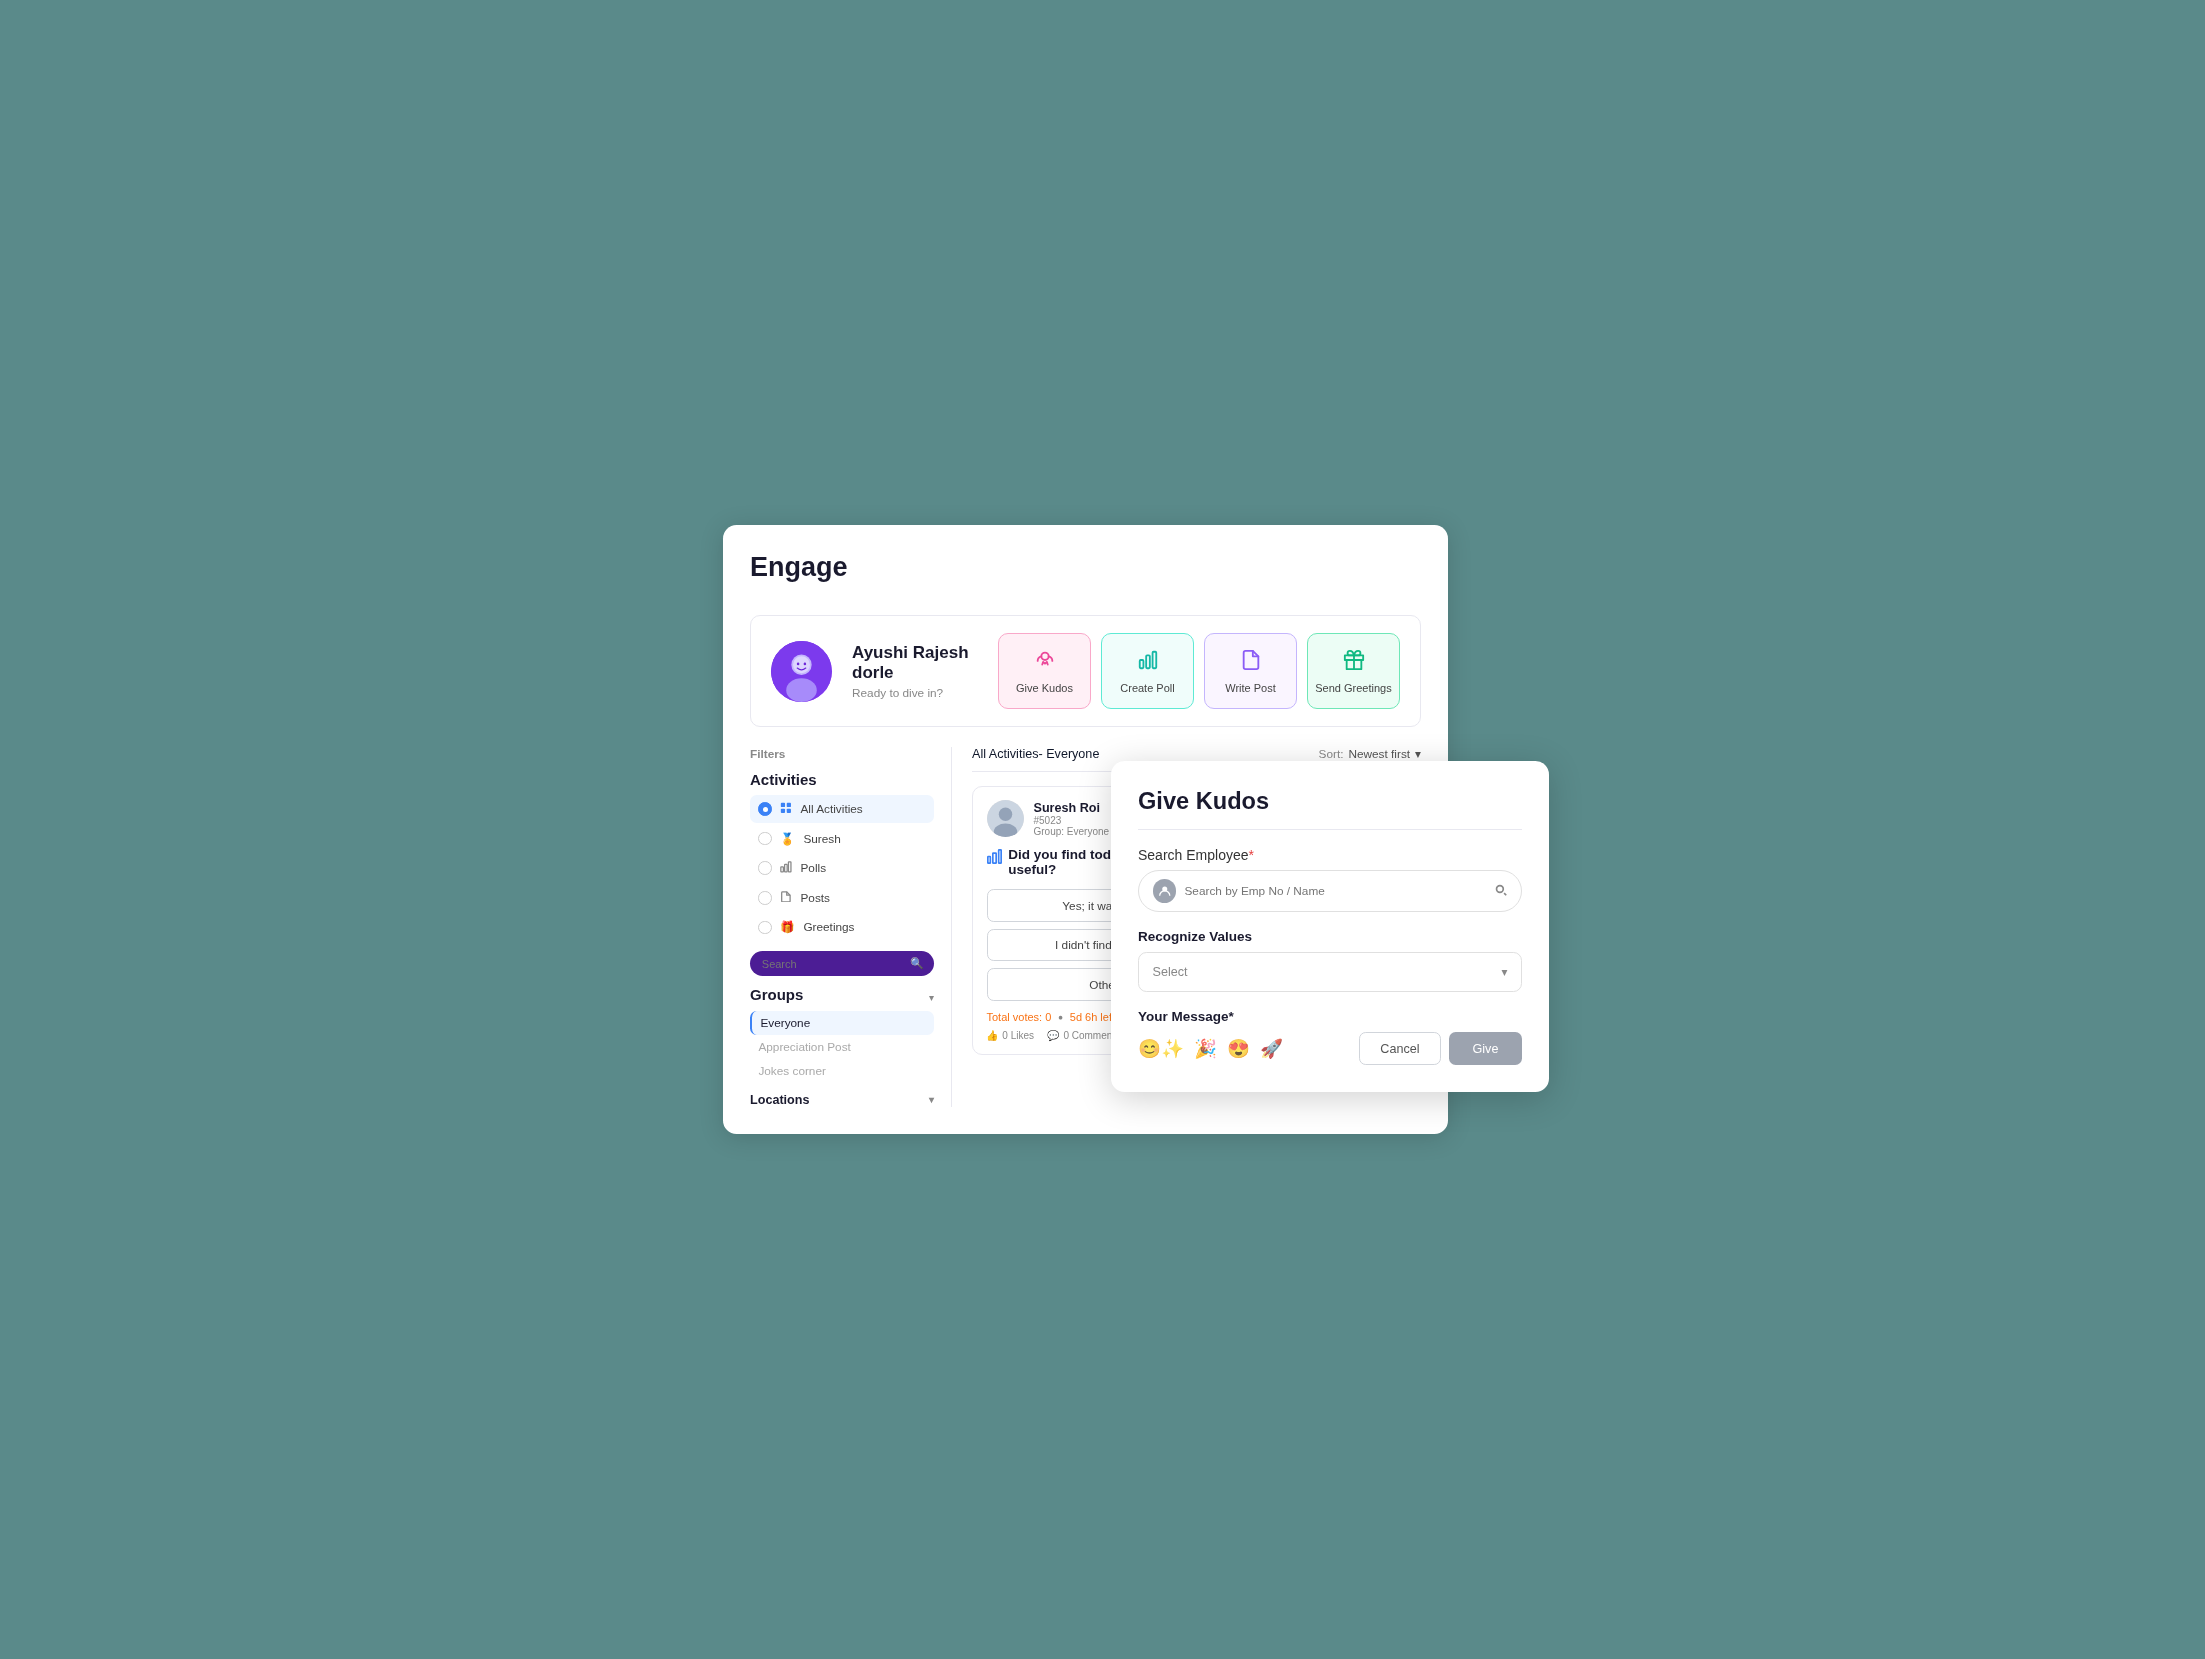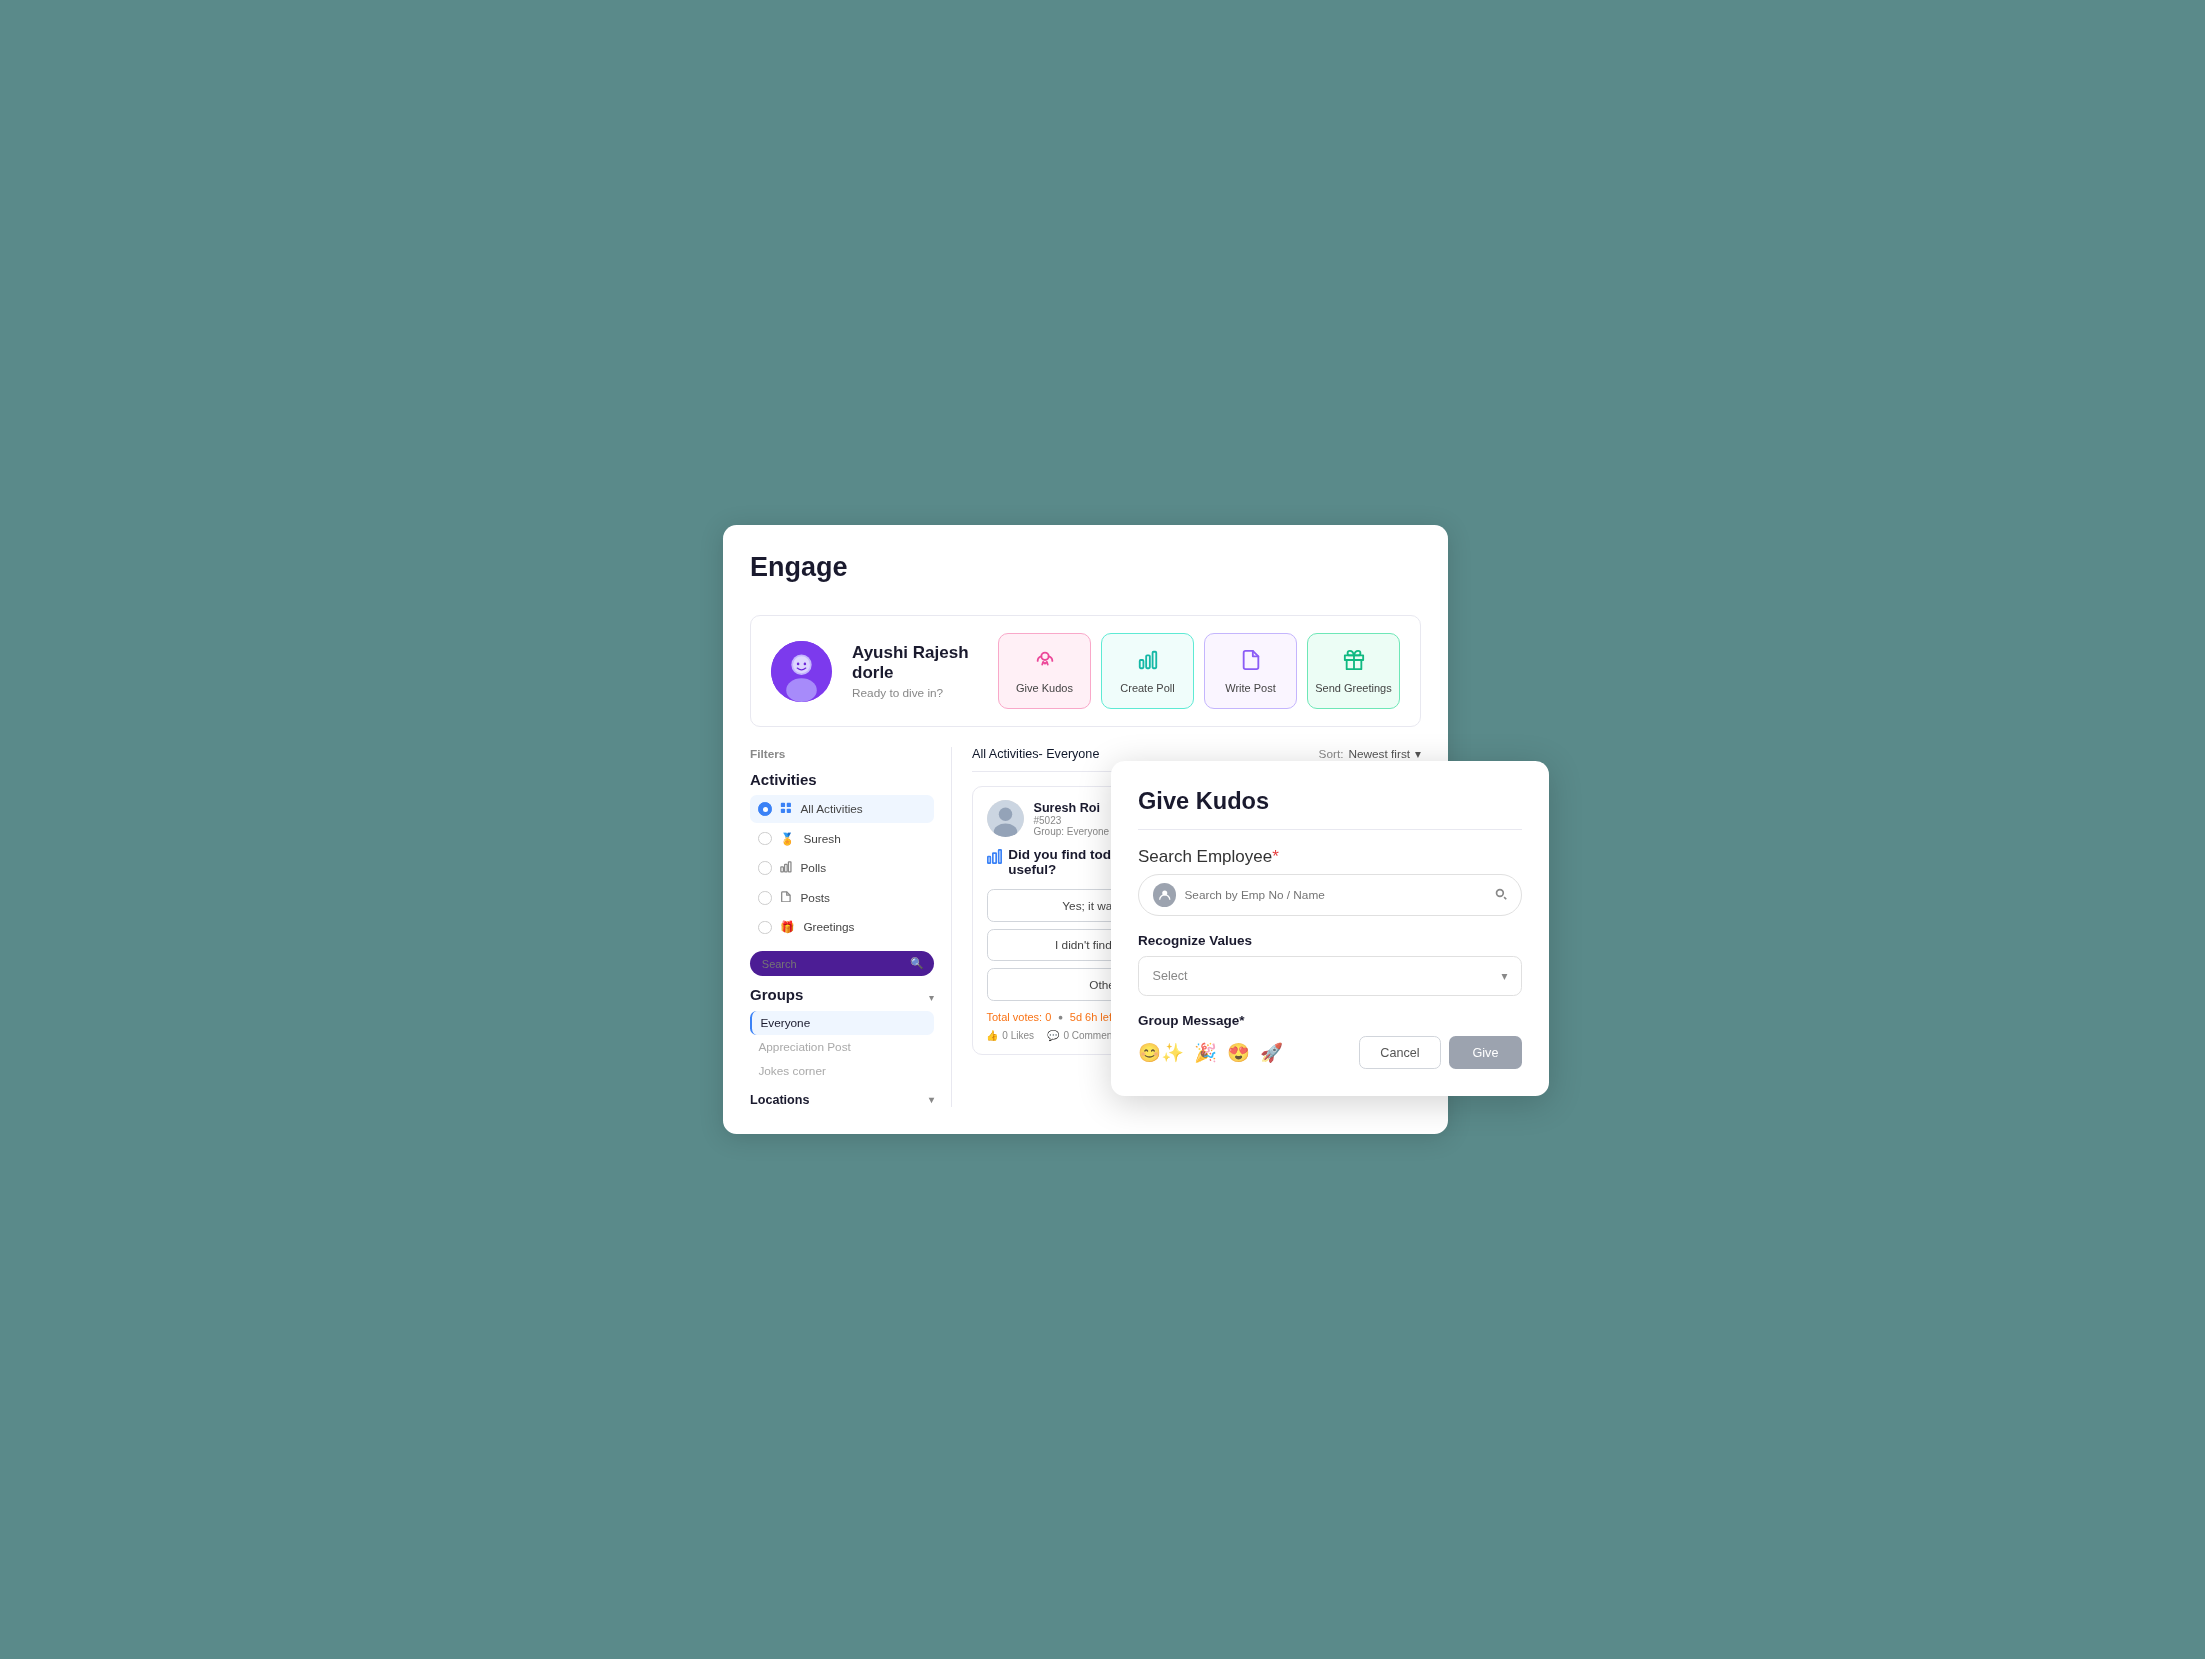--- a/index.html
+++ b/index.html
@@ -415,21 +415,21 @@
     .modal-title {
       font-size: 23.6px;
       font-weight: 700;
       color: #1a1a2e;
       margin-bottom: 17px;
       padding-bottom: 13.5px;
       border-bottom: 0.8px solid #e8e8f0;
     }
 
     .form-label {
-      font-size: 17px;
+      font-size: 14px;
       color: #333;
       font-weight: 500;
       margin-bottom: 6.7px;
       display: block;
     }
 
     .required { color: #e53e3e; }
 
     .employee-search {
       display: flex;
@@ -813,21 +813,21 @@
       </span>
     </div>
 
     <div class="section-label">Recognize Values</div>
 
     <div class="select-dropdown">
       <span class="select-text">Select</span>
       <span class="chevron-down">▾</span>
     </div>
 
-    <div class="message-label">Group Message*</div>
+    <div class="message-label">Your Message*</div>
 
 
     <div class="modal-footer">
       <div class="emoji-row">
         <span class="emoji-btn">😊✨</span>
         <span class="emoji-btn">🎉</span>
         <span class="emoji-btn">😍</span>
         <span class="emoji-btn">🚀</span>
       </div>
       <div class="modal-actions">

